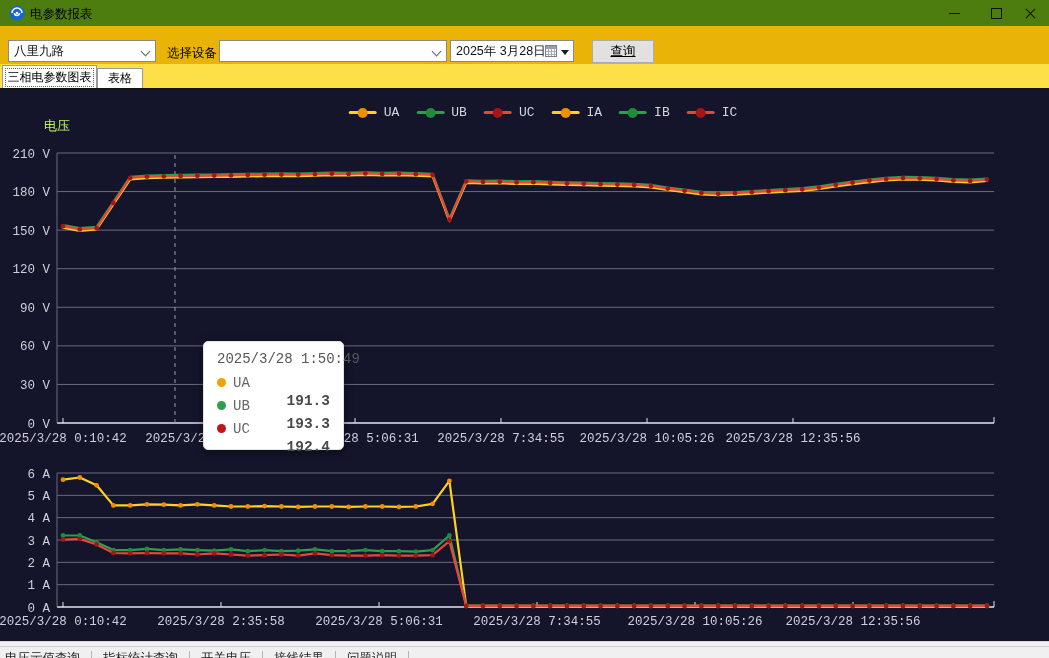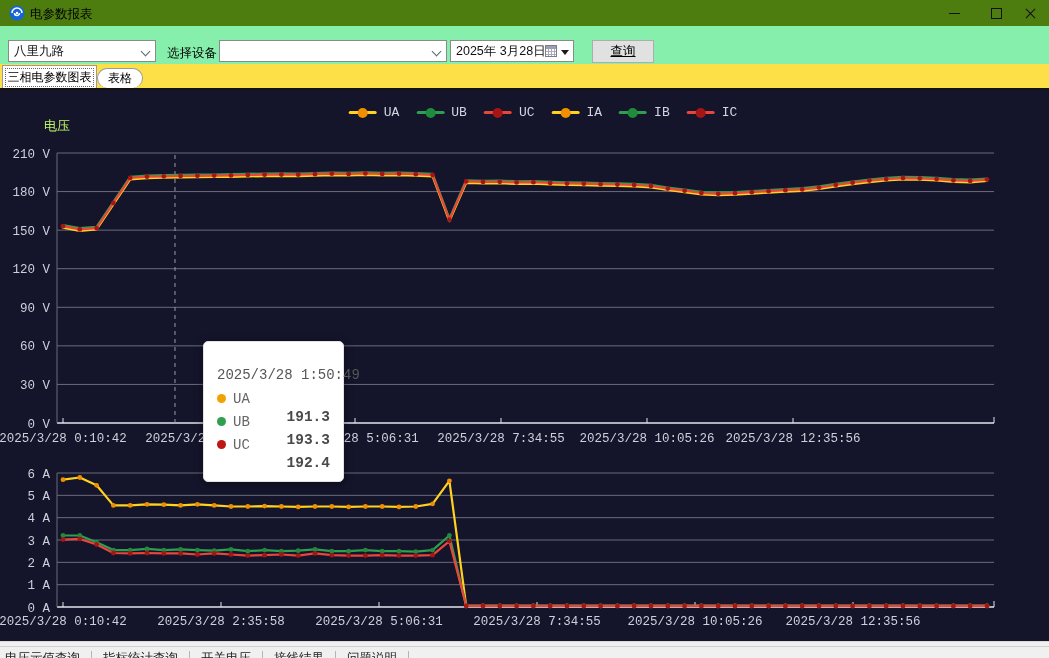--- a/index.html
+++ b/index.html
@@ -10,21 +10,21 @@
   .app-icon{position:absolute;left:9px;top:5px;width:16px;height:16px;}
   .title-text{position:absolute;left:30px;top:6px;font-size:12.5px;color:#000;}
   .win-btn{position:absolute;top:0;width:34px;height:26px;display:flex;align-items:center;justify-content:center;}
   .wb-min{right:78px}.wb-max{right:36px}.wb-close{right:2px}
   .glyph-min{width:11px;height:0;border-top:1.4px solid #111;}
   .glyph-max{width:9px;height:9px;border:1.3px solid #111;}
   .glyph-close{position:relative;width:11px;height:11px;}
   .glyph-close i{position:absolute;left:-1px;top:5px;width:13px;height:0;border-top:1.4px solid #111;}
   .glyph-close i:first-child{transform:rotate(45deg);} .glyph-close i:last-child{transform:rotate(-45deg);}
   
-  .toolbar{position:absolute;top:26px;left:0;width:100%;height:38px;background:#86efac;}
+  .toolbar{position:absolute;top:26px;left:0;width:100%;height:38px;background:#eab308;}
   .combo,.datepicker{position:absolute;top:14px;height:22px;box-sizing:border-box;background:#fff;
       border:1px solid #8a8a8a;font-size:12.5px;color:#101010;display:flex;align-items:center;
       padding:0 20px 0 5px;white-space:nowrap;overflow:hidden;}
   .chev{position:absolute;right:6px;top:7px;width:6px;height:6px;border-right:1.5px solid #5c6670;
       border-bottom:1.5px solid #5c6670;transform:rotate(45deg);}
   .tb-label{position:absolute;top:19px;font-size:12.5px;color:#000;}
   .datepicker{padding-right:34px;}
   .cal-icon{position:absolute;right:16px;top:4px;width:12px;height:12px;box-sizing:border-box;
       border:1px solid #7d7d8a;background:
       linear-gradient(#9aa0b4 0 3px,transparent 3px),
@@ -33,34 +33,34 @@
   .dp-arrow{position:absolute;right:4px;top:9px;width:0;height:0;
       border-left:4px solid transparent;border-right:4px solid transparent;border-top:5px solid #1b1b1b;}
   .btn{position:absolute;top:14px;height:23px;box-sizing:border-box;background:#e1e1e1;border:1px solid #adadad;
       font-size:12.5px;color:#000;display:flex;align-items:center;justify-content:center;}
   
   .tabstrip{position:absolute;top:64px;left:0;width:100%;height:24px;background:#fde047;}
   .tab{position:absolute;box-sizing:border-box;border:1px solid #9a9a9a;background:#fff;
       font-size:12px;color:#000;display:flex;align-items:center;justify-content:center;}
   .tab-sel{left:2px;top:1px;width:95px;height:23px;z-index:2;border-bottom:none;}
   .tab-sel .focusbox{position:absolute;left:3px;right:3px;top:3px;bottom:2px;outline:1px dotted #666;}
-  .tab-unsel{left:97px;top:4px;width:46px;height:20px;border-bottom:none;border-radius:10px;}
+  .tab-unsel{left:97px;top:4px;width:46px;height:20px;border-bottom:none;}
   .tabline{position:absolute;top:88px;left:0;width:100%;height:2px;background:#131313;}
   
   .panel{position:absolute;top:90px;left:0;width:1049px;height:551px;background:#14142b;overflow:hidden;font-family:Liberation Mono, monospace;}
   .panel svg{position:absolute;left:0;top:0;}
   .legend{position:absolute;top:15px;left:543px;transform:translateX(-50%);display:flex;gap:17px;z-index:3;}
   .legend-item{display:flex;align-items:center;gap:7px;}
   .legend-line{position:relative;width:28px;height:3px;border-radius:2px;}
   .legend-dot{position:absolute;left:9px;top:-3.5px;width:10px;height:10px;border-radius:50%;}
   .legend-label{font-size:13px;color:#d6d6e0;}
   .chart-title{position:absolute;left:44px;top:27px;font-size:13px;color:#bef264;z-index:2;}
   
   .tooltip{position:absolute;left:203px;top:251px;width:113px;background:#ffffff;border:1px solid #e3e3e3;
-      border-radius:5px;box-shadow:0 2px 10px rgba(0,0,0,.4);padding:25px 13px;z-index:5;}
+      border-radius:5px;box-shadow:0 2px 10px rgba(0,0,0,.4);padding:9px 13px;z-index:5;}
   .tt-time{font-size:14px;color:#565656;margin-bottom:4px;white-space:nowrap;}
   .tt-row{display:flex;align-items:center;gap:7px;height:23px;font-size:14px;color:#666;}
   .tt-dot{width:9px;height:9px;border-radius:50%;flex:none;}
   .tt-val{margin-left:auto;font-weight:bold;color:#4a4a4a;font-size:14.5px;margin-top:36px;}
   
   .win-bottom{position:absolute;top:641px;left:0;width:100%;height:5px;background:#f0f0f0;border-top:1px solid #d9d9d9;}
   .statusbar{position:absolute;top:646px;left:0;width:100%;height:12px;background:#f0f0f0;overflow:hidden;border-top:1px solid #cfcfcf;}
   .statusbar .row{position:absolute;left:-6px;top:1px;white-space:nowrap;}
   .status-item{display:inline-block;padding:0 11px;border-right:1px solid #b5b5b5;font-size:12.5px;color:#222;line-height:15px;}
 </style>

